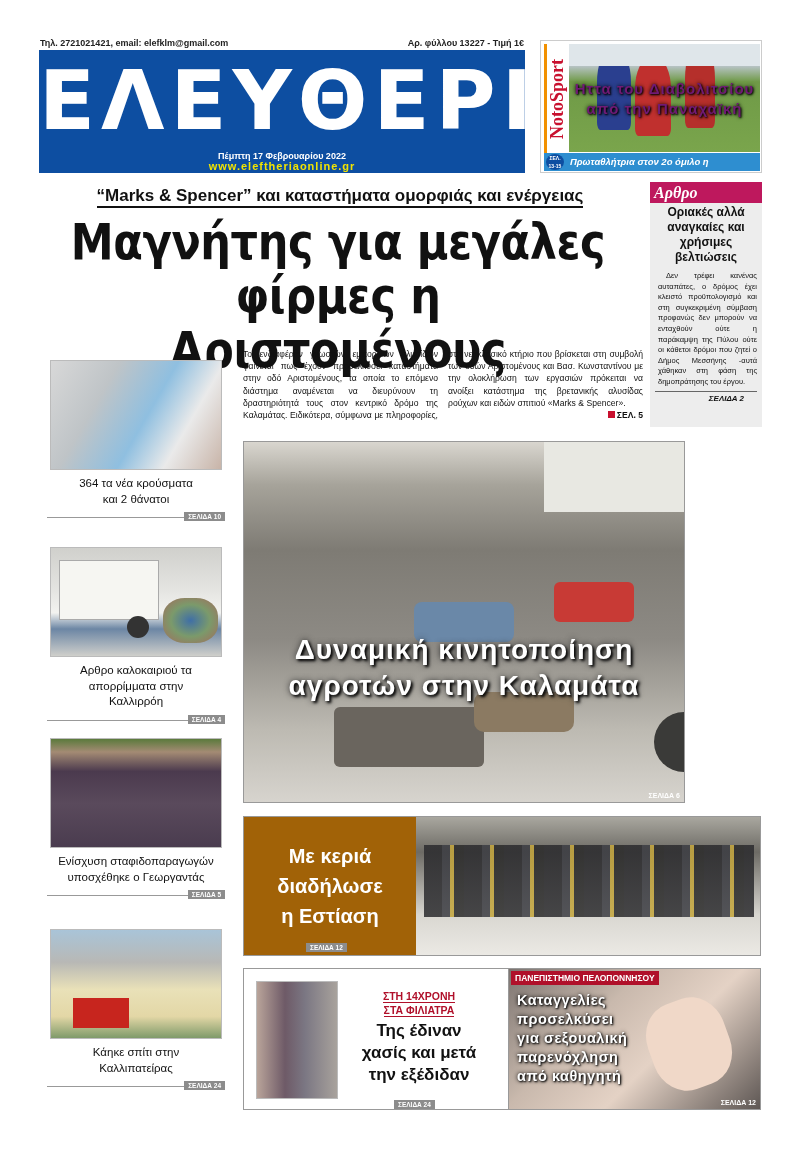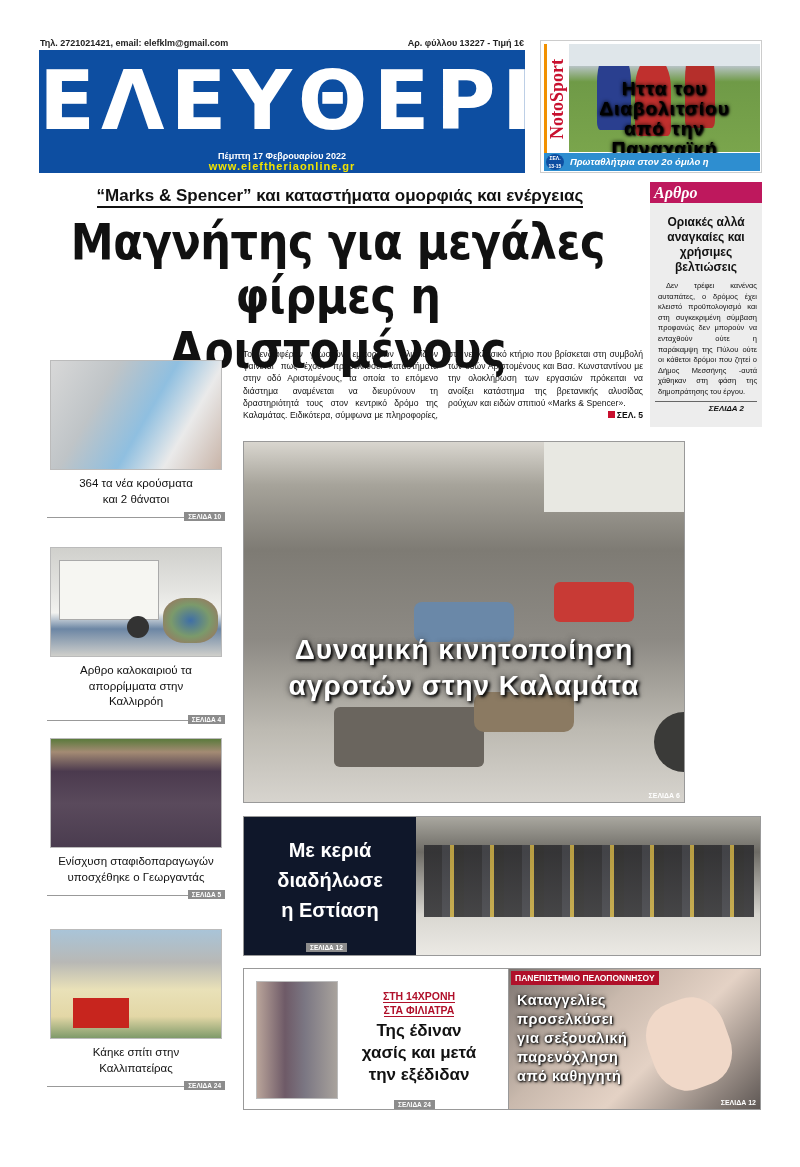--- a/index.html
+++ b/index.html
@@ -9,51 +9,51 @@
   .topline { top: 38px; font-size: 9px; font-weight: bold; color: #222; }
   .masthead { left: 39px; top: 50px; width: 486px; height: 123px; background: #0d4ea1; }
   .logo { position: absolute; left: 0; right: 0; top: 6px; text-align: center; color: #fff; font-size: 82px; font-weight: bold; letter-spacing: 6px; font-family: "DejaVu Sans", sans-serif; line-height: 90px; }
   .mh-date { position: absolute; left: 0; right: 0; top: 101px; text-align: center; color: #fff; font-size: 9px; font-weight: bold; }
   .mh-url { position: absolute; left: 0; right: 0; top: 110px; text-align: center; color: #f2e400; font-size: 11px; font-weight: bold; letter-spacing: 1px; }
 
   .sport { left: 540px; top: 40px; width: 222px; height: 133px; border: 1px solid #ccc; background: #fff; }
   .sport-tag { position: absolute; left: 3px; top: 3px; width: 22px; height: 110px; background: #fff; color: #c8102e; font-family: "Liberation Serif", serif; font-weight: bold; font-size: 18px; writing-mode: vertical-rl; transform: rotate(180deg); text-align: center; border-right: 3px solid #f29100; }
   .sport-img { position: absolute; left: 28px; top: 3px; width: 191px; height: 108px; background: linear-gradient(180deg, #c9d6dc 0%, #b9c4c8 20%, #6f9a47 35%, #7aa54c 100%); overflow: hidden; }
   .player { position: absolute; border-radius: 40% 40% 10% 10%; }
-  .sport-title { position: absolute; left: 28px; top: 38px; width: 191px; text-align: center; color: #000000; font-weight: bold; font-size: 19px; line-height: 20px; text-shadow: 1px 1px 2px #000, 0 0 4px #000; letter-spacing: 1px; }
+  .sport-title { position: absolute; left: 28px; top: 38px; width: 191px; text-align: center; color: #701a75; font-weight: bold; font-size: 15px; line-height: 20px; text-shadow: 1px 1px 2px #000, 0 0 4px #000; letter-spacing: 1px; }
   .sport-bar { position: absolute; left: 3px; top: 112px; width: 216px; height: 18px; background: #2e8ed0; color: #fff; font-style: italic; font-weight: bold; font-size: 9.5px; line-height: 18px; padding-left: 26px; }
   .sport-pg { position: absolute; left: 5px; top: 113px; width: 18px; height: 16px; background: #0d4ea1; border-radius: 50%; color: #fff; font-size: 5px; text-align: center; line-height: 8px; font-weight: bold; }
 
   .kicker { left: 40px; top: 186px; width: 600px; text-align: center; font-size: 17px; font-weight: bold; }
   .kicker span { border-bottom: 2px solid #111; padding-bottom: 1px; }
   .headline { left: 32px; top: 216px; width: 612px; text-align: center; font-size: 49px; font-weight: bold; line-height: 54px; letter-spacing: -0.5px; font-family: "DejaVu Sans", sans-serif; transform: scaleX(0.88); transform-origin: center top; }
 
   .arthro { left: 650px; top: 182px; width: 112px; height: 245px; background: #ededed; }
   .arthro-head { height: 21px; background: #be185d; color: #fff; font-family: "Liberation Serif", serif; font-style: italic; font-weight: bold; font-size: 16px; padding-left: 4px; line-height: 21px; }
-  .arthro-title { text-align: center; font-weight: bold; font-size: 12px; line-height: 15px; margin-top: 12px; padding: 0 4px; }
+  .arthro-title { text-align: center; font-weight: bold; font-size: 12px; line-height: 15px; margin-top: 2px; padding: 0 4px; }
   .arthro-body { font-size: 7.5px; line-height: 10.6px; text-align: justify; padding: 6px 5px 0 8px; text-indent: 8px; }
   .arthro-sep { margin: 3px 5px 0 5px; border-top: 1px solid #666; }
   .arthro-pg { text-align: right; font-size: 8px; font-style: italic; font-weight: bold; padding-right: 18px; margin-top: 2px; }
 
   .lead { left: 243px; top: 348px; width: 400px; font-size: 8.6px; line-height: 12.2px; column-count: 2; column-gap: 10px; text-align: justify; }
   .sel { font-weight: bold; }
   .sel-sq { display: inline-block; width: 7px; height: 7px; background: #c8102e; margin-right: 2px; }
 
   .side-item { position: absolute; left: 47px; width: 178px; }
   .side-img { width: 172px; margin-left: 3px; border: 1px solid #bbb; overflow: hidden; position: relative; }
   .side-cap { text-align: center; font-size: 11.5px; line-height: 15.5px; margin-top: 6px; }
   .side-line { position: relative; height: 10px; margin-top: 5px; border-top: 1px solid #999; top: 5px; }
   .pglabel { position: absolute; right: 0; top: -6px; background: #8c8c8c; color: #fff; font-size: 6.5px; font-weight: bold; padding: 1px 4px; }
 
   .photo-main { left: 243px; top: 441px; width: 442px; height: 362px; border: 1px solid #999; overflow: hidden; background: linear-gradient(180deg, #d9d6cf 0%, #a6a39a 12%, #7e7b74 30%, #8d8a84 55%, #bdbab2 80%, #d7d4ce 100%); }
   .main-title { position: absolute; left: 0; right: 0; top: 190px; text-align: center; color: #fff; font-weight: bold; font-size: 28px; line-height: 36px; text-shadow: 2px 2px 3px #000, 0 0 6px #333; letter-spacing: 1px; }
   .mainpg { position: absolute; right: 4px; bottom: 3px; color: #fff; font-size: 7px; font-weight: bold; }
 
   .estiasi { left: 243px; top: 816px; width: 518px; height: 140px; border: 1px solid #999; overflow: hidden; }
-  .est-black { position: absolute; left: 0; top: 0; width: 172px; height: 138px; background: #0f172a; color: #fff; text-align: center; font-weight: bold; font-size: 20px; line-height: 30px; padding-top: 18px; }
+  .est-black { position: absolute; left: 0; top: 0; width: 172px; height: 138px; background: #a16207; color: #fff; text-align: center; font-weight: bold; font-size: 20px; line-height: 30px; padding-top: 24px; }
   .est-pg { position: absolute; left: 62px; top: 126px; background: #8c8c8c; color: #fff; font-size: 6.5px; font-weight: bold; padding: 1px 4px; }
   .est-img { position: absolute; left: 172px; top: 0; width: 346px; height: 140px; background: linear-gradient(180deg, #a9a79f 0%, #6d6b65 25%, #d9d7d1 70%, #eceae5 100%); }
 
   .box14 { left: 243px; top: 968px; width: 272px; height: 142px; border: 1px solid #999; }
   .b14-img { position: absolute; left: 12px; top: 12px; width: 82px; height: 118px; border: 1px solid #bbb; background: linear-gradient(90deg, #b9a49a 0%, #6e5a67 35%, #7b7783 60%, #a8a29c 100%); }
   .b14-kicker { position: absolute; left: 100px; top: 20px; width: 150px; text-align: center; color: #b0102a; font-size: 10.5px; font-weight: bold; line-height: 14px; }
   .b14-kicker span { border-bottom: 1px solid #b0102a; }
   .b14-title { position: absolute; left: 100px; top: 51px; width: 150px; text-align: center; font-size: 17px; font-weight: bold; line-height: 22px; }
   .b14-pg { position: absolute; left: 150px; top: 131px; background: #8c8c8c; color: #fff; font-size: 6.5px; font-weight: bold; padding: 1px 4px; }
 

